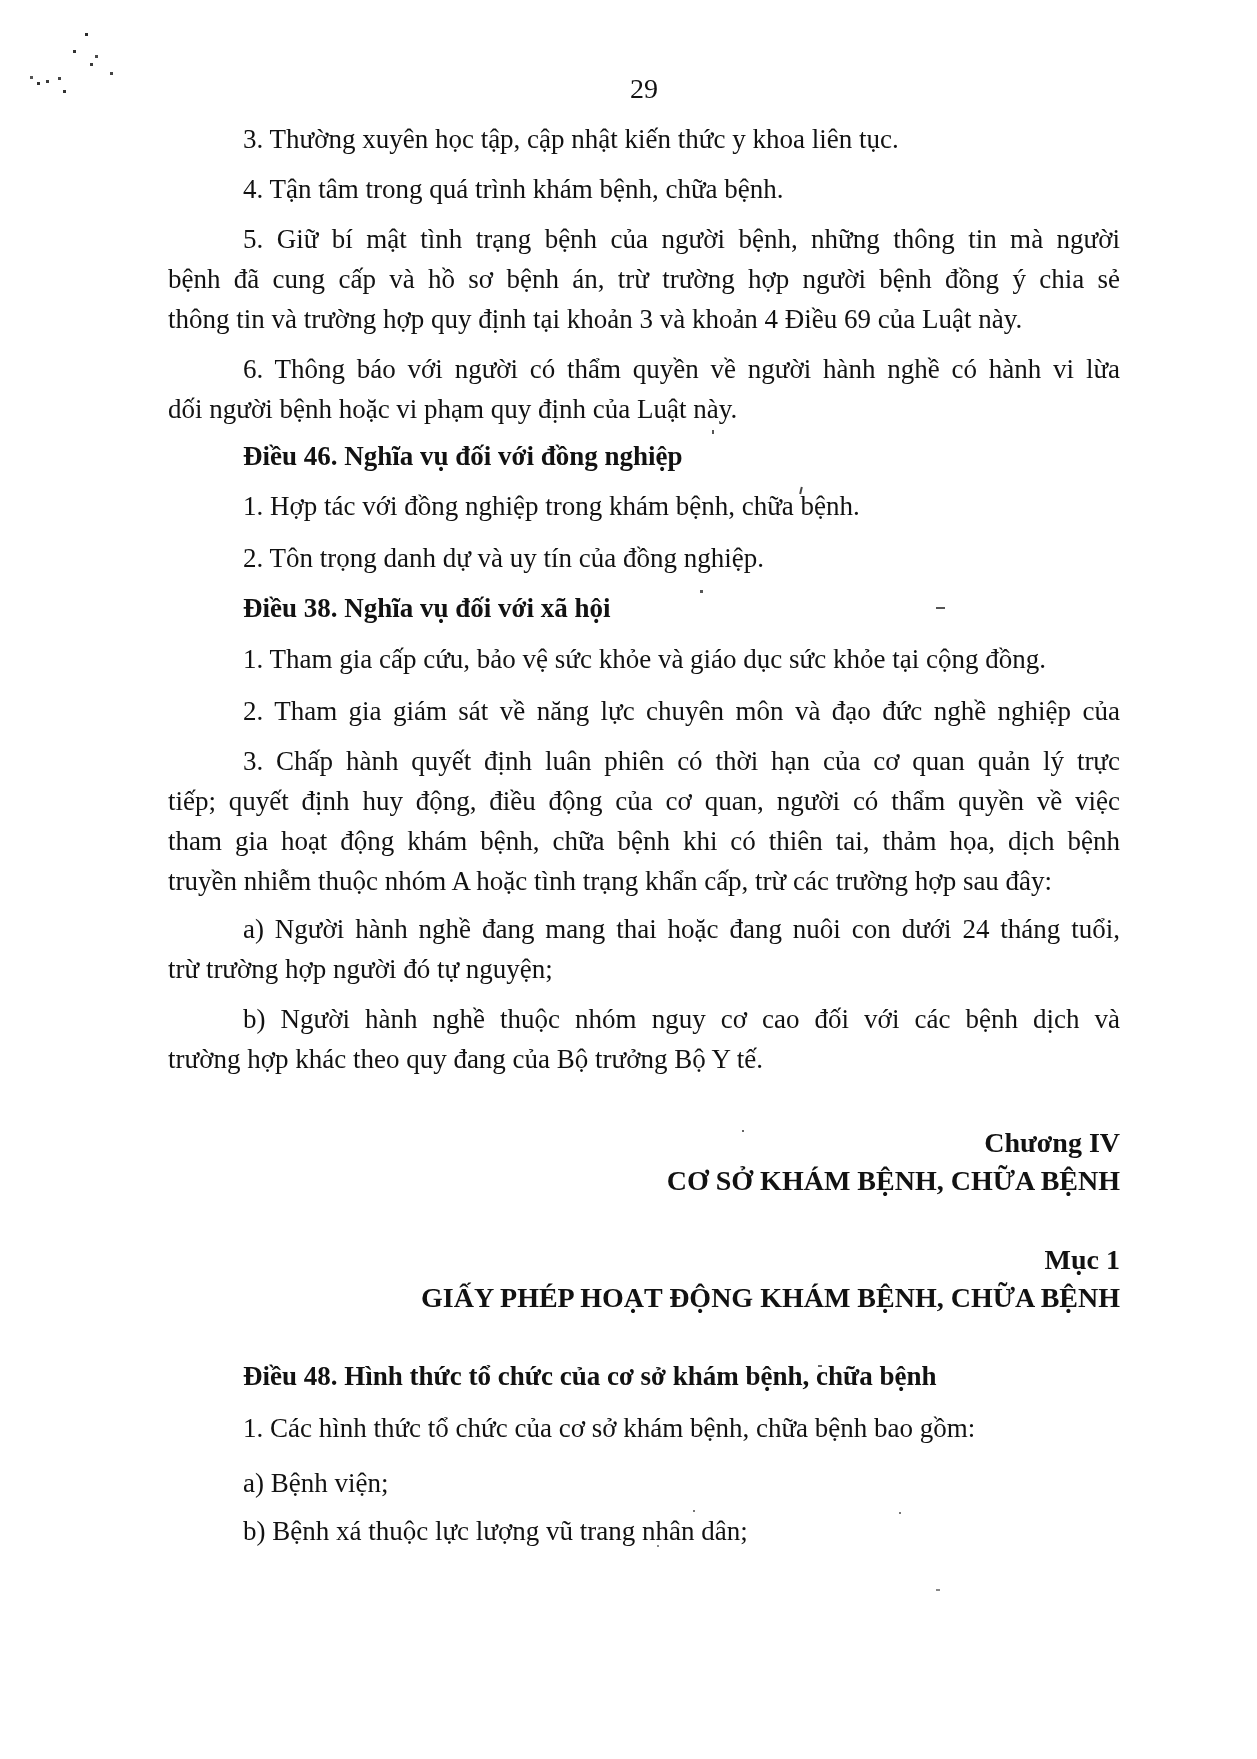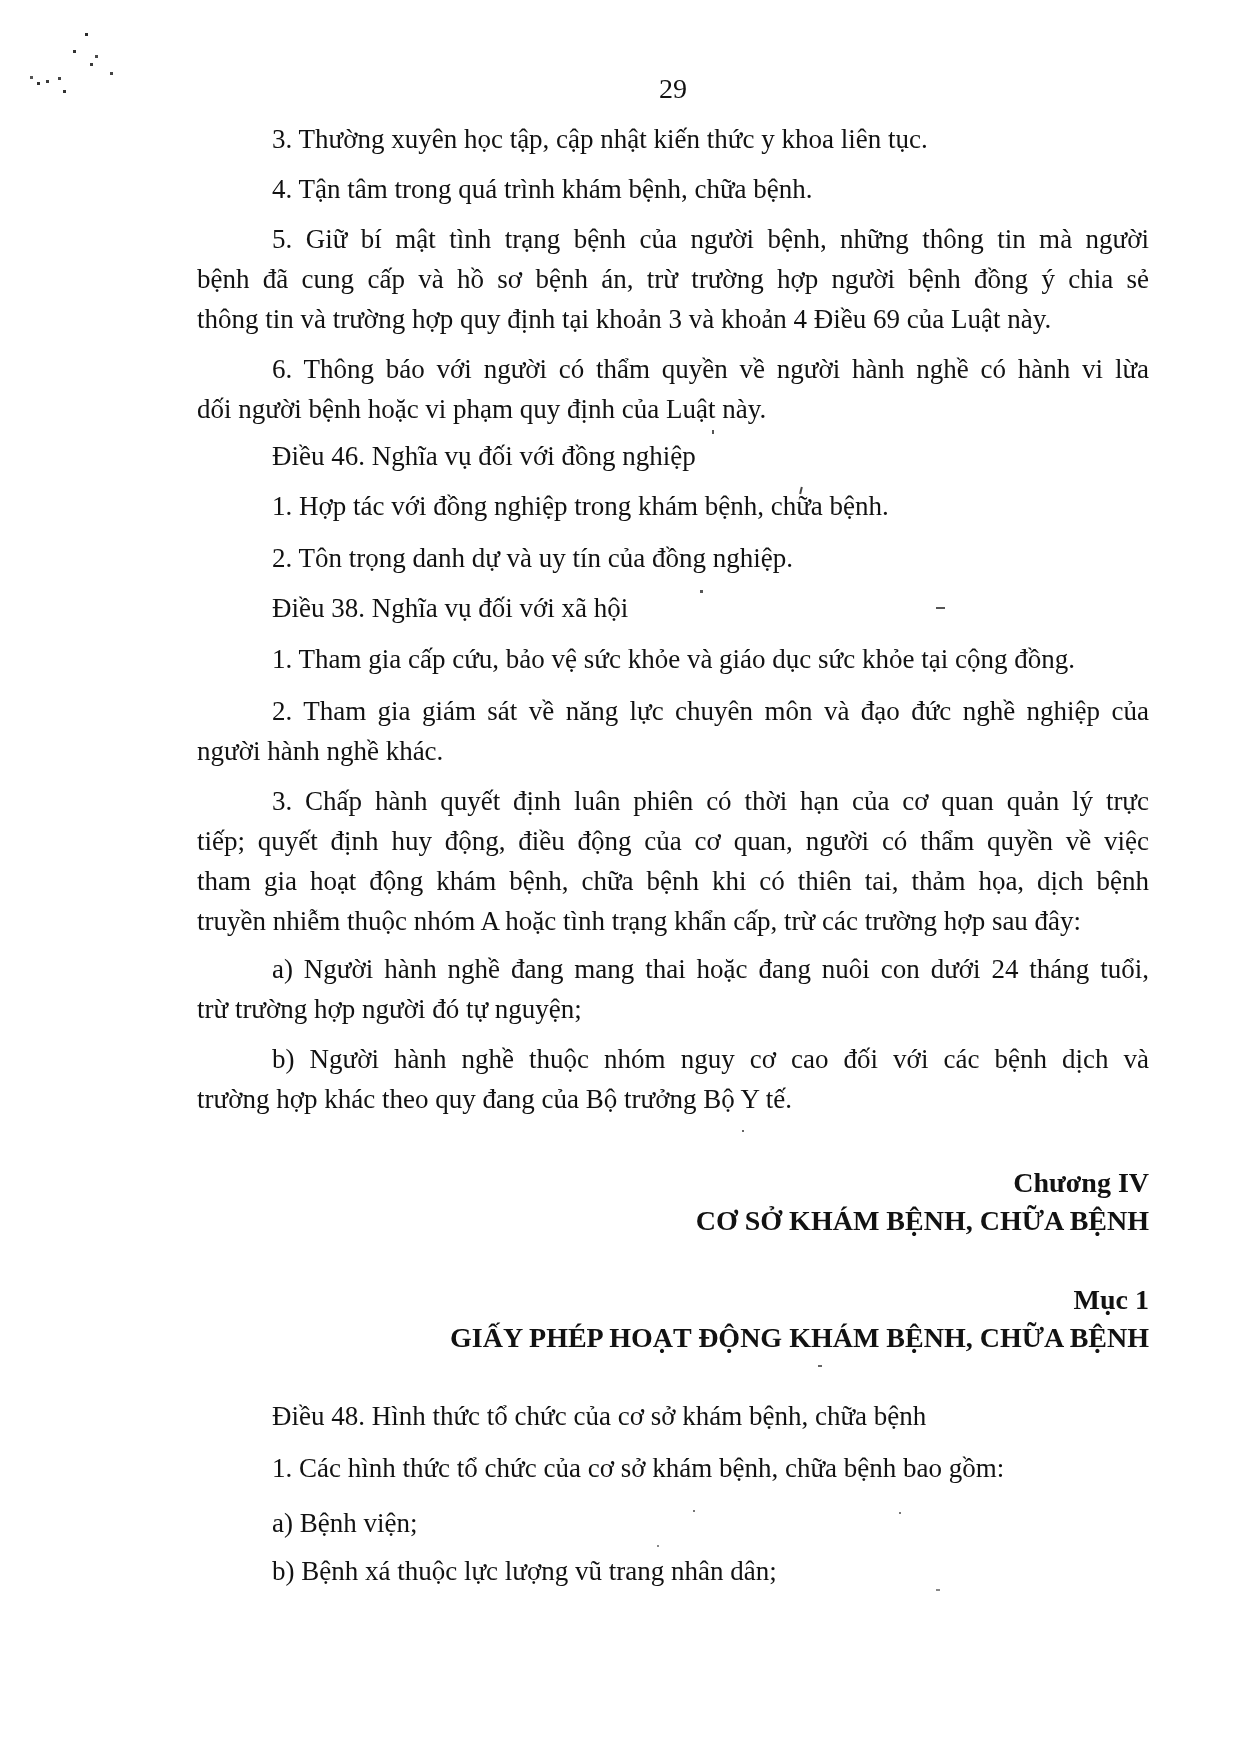--- a/index.html
+++ b/index.html
@@ -4,37 +4,37 @@
 <style>
   html,body{margin:0;padding:0;background:#ffffff;}
   .page{
     position:relative;
     width:1257px;height:1759px;
     background:#ffffff;
     font-family:"Liberation Serif","DejaVu Serif",serif;
     color:#121212;
     overflow:hidden;
   }
-  .column{position:absolute;left:197px;top:0;width:952px;}
+  .column{position:absolute;left:168px;top:0;width:952px;}
   .pageno{
     margin-top:69px;
     text-align:center;
     font-size:28px;line-height:40px;
   }
   .block{font-size:27px;line-height:40px;}
   .block .ln{
     text-align:justify;
     text-align-last:justify;
     height:40px;overflow:hidden;
     white-space:nowrap;
   }
   .block .ln{white-space:normal;}
   .block .ln.last{text-align-last:left;}
   .block .ln:first-child{text-indent:75px;}
-  .heading .ln{font-weight:400;text-align-last:left;}
+  .heading .ln{font-weight:700;text-align-last:left;}
   .centerblock{
     font-weight:700;text-align:right;
     font-size:28px;line-height:38px;
   }
   
   .speck{position:absolute;background:#333;}
   .speckles{
     position:absolute;left:85px;top:33px;width:3px;height:3px;background:#2a2a2a;
     box-shadow:
       -12px 17px 0 0 #333,
@@ -106,21 +106,20 @@
       </div>
 
     <div class="block heading" style="margin-top:10px">
         <div class="ln last">Điều 38. Nghĩa vụ đối với xã hội</div>
       </div>
     <div class="block para" style="margin-top:11px">
         <div class="ln last">1. Tham gia cấp cứu, bảo vệ sức khỏe và giáo dục sức khỏe tại cộng đồng.</div>
       </div>
     <div class="block para" style="margin-top:12px">
         <div class="ln">2. Tham gia giám sát về năng lực chuyên môn và đạo đức nghề nghiệp của</div>
-        <div class="ln last">người hành nghề khác.</div>
       </div>
     <div class="block para" style="margin-top:10px">
         <div class="ln">3. Chấp hành quyết định luân phiên có thời hạn của cơ quan quản lý trực</div>
         <div class="ln">tiếp; quyết định huy động, điều động của cơ quan, người có thẩm quyền về việc</div>
         <div class="ln">tham gia hoạt động khám bệnh, chữa bệnh khi có thiên tai, thảm họa, dịch bệnh</div>
         <div class="ln last">truyền nhiễm thuộc nhóm A hoặc tình trạng khẩn cấp, trừ các trường hợp sau đây:</div>
       </div>
     <div class="block para" style="margin-top:8px">
         <div class="ln">a) Người hành nghề đang mang thai hoặc đang nuôi con dưới 24 tháng tuổi,</div>
         <div class="ln last">trừ trường hợp người đó tự nguyện;</div>

